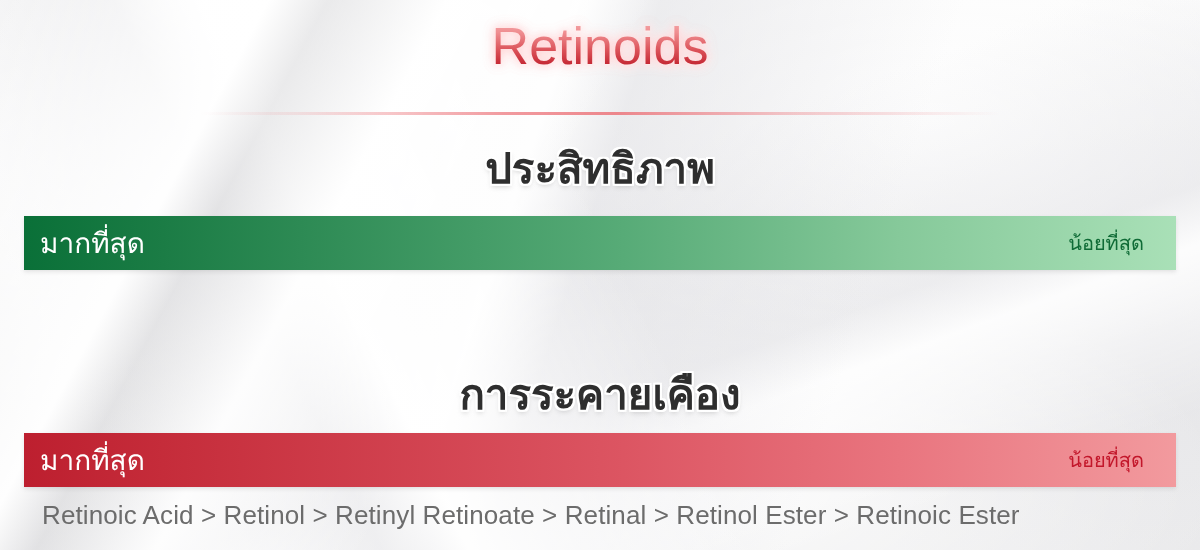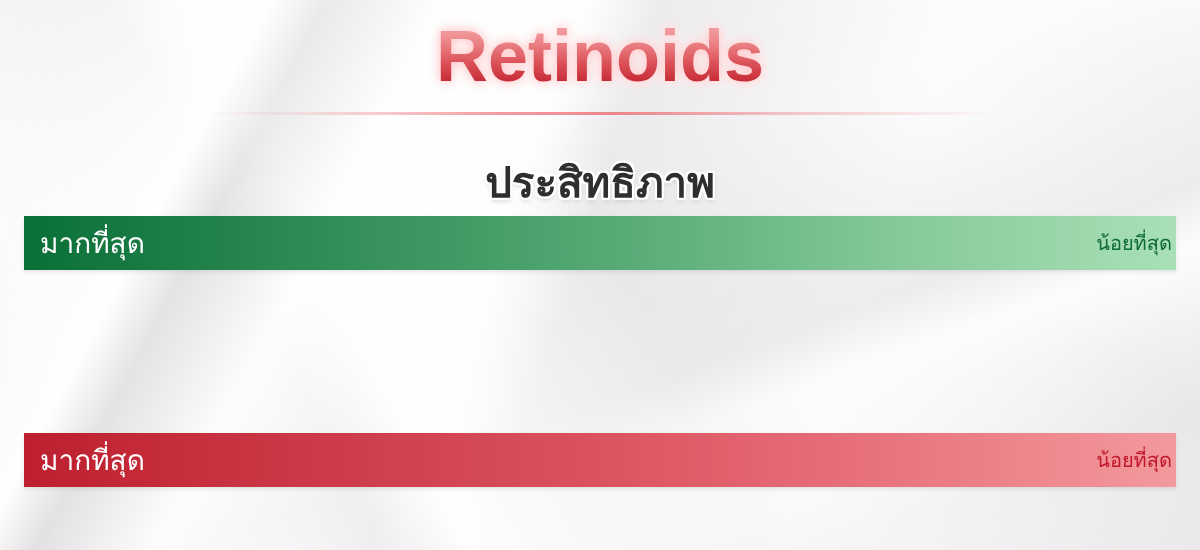--- a/index.html
+++ b/index.html
@@ -46,22 +46,22 @@
   #title-block {
     position: absolute;
     left: 0;
     top: 18px;
     width: 1200px;
     text-align: center;
   }
 
   #main-title {
     display: inline-block;
-    font-size: 72px;
-    font-weight: bold;
+    font-size: 52px;
+    font-weight: normal;
     letter-spacing: 0px;
     line-height: 1.08;
     background-image: linear-gradient(180deg, #f6aeb0 0%, #ef8d90 26%, #db5158 58%, #c22430 86%, #b5202b 100%);
     -webkit-background-clip: text;
     background-clip: text;
     color: transparent;
     -webkit-text-fill-color: transparent;
     text-shadow: none;
     filter: drop-shadow(0 0 6px rgba(255,196,198,.95))
             drop-shadow(0 0 3px rgba(255,225,226,.9))
@@ -101,34 +101,34 @@
       -2px  0   0 #ffffff,
        0    2px 0 #ffffff,
        0   -2px 0 #ffffff,
        2px  2px 0 #ffffff,
       -2px  2px 0 #ffffff,
        2px -2px 0 #ffffff,
       -2px -2px 0 #ffffff,
        0 3px 5px rgba(150,150,150,.45);
   }
 
-  #heading-efficacy   { top: 160px; }
+  #heading-efficacy   { top: 146px; }
   #heading-irritation { top: 372px; }
 
   
   .scale-bar {
     position: absolute;
     left: 24px;
     width: 1152px;
     height: 54px;
     display: flex;
     align-items: center;
     justify-content: space-between;
     box-sizing: border-box;
-    padding: 0 4px 0 16px;
+    padding: 0 32px 0 16px;
     box-shadow: 0 2px 4px rgba(120,120,120,.18);
   }
 
   #bar-efficacy {
     top: 216px;
     background: linear-gradient(90deg, #0a7038 0%, #1b7c45 12%, #57ab77 52%, #86c99a 76%, #a9e0b7 100%);
   }
 
   #bar-irritation {
     top: 433px;
@@ -179,20 +179,22 @@
   <div id="title-rule"></div>
 
   <div class="section-heading" id="heading-efficacy">ประสิทธิภาพ</div>
 
   <div class="scale-bar" id="bar-efficacy">
     <span class="bar-label-left">มากที่สุด</span>
     <span class="bar-label-right" id="label-efficacy-right">น้อยที่สุด</span>
   </div>
 
 
+  <div class="section-heading" id="heading-irritation">การระคายเคือง</div>
 
   <div class="scale-bar" id="bar-irritation">
     <span class="bar-label-left">มากที่สุด</span>
     <span class="bar-label-right" id="label-irritation-right">น้อยที่สุด</span>
   </div>
 
+  <div class="compound-line" id="list-irritation">Retinoic Acid &gt; Retinol &gt; Retinyl Retinoate &gt; Retinal &gt; Retinol Ester &gt; Retinoic Ester</div>
 
 </div>
 
 </body></html>

